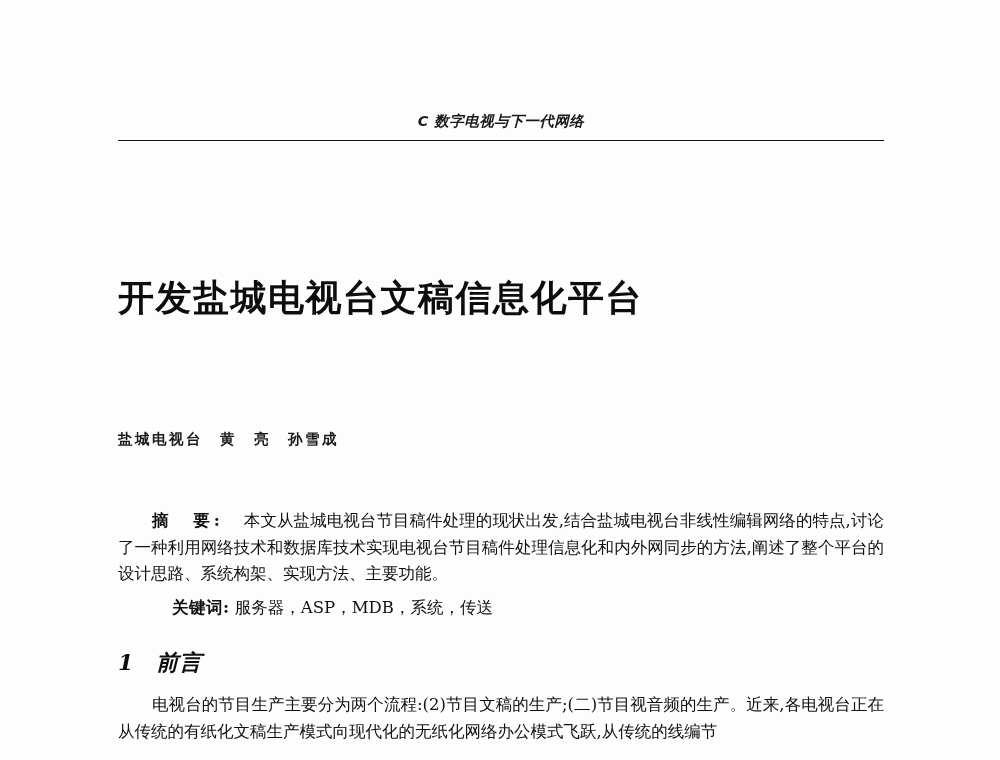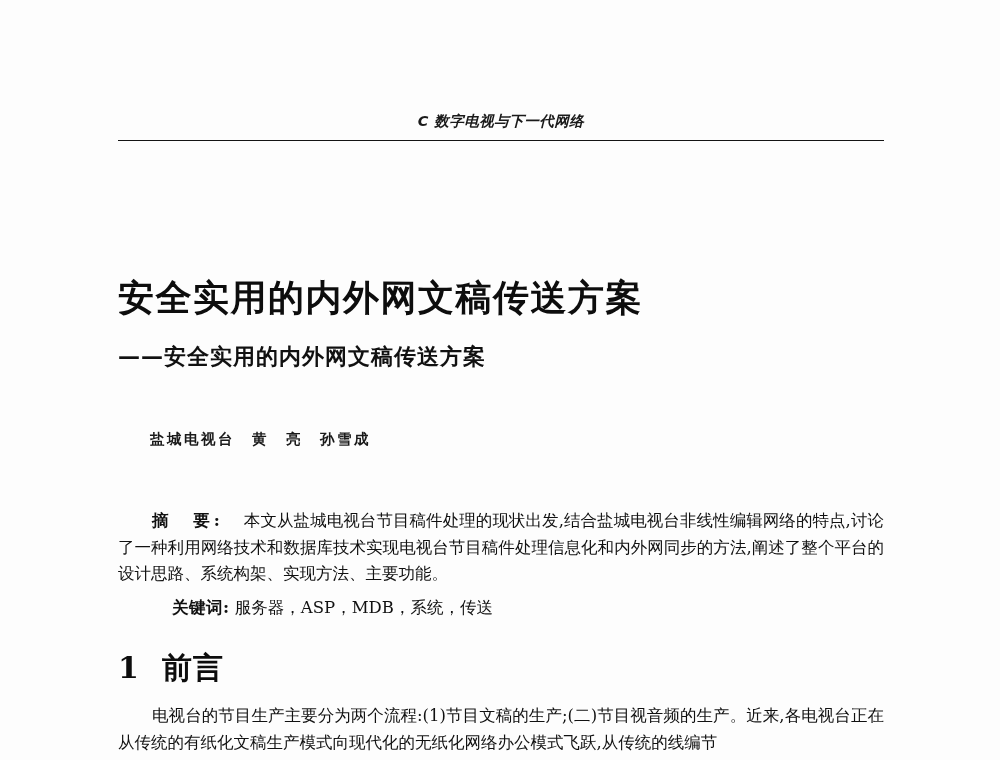--- a/index.html
+++ b/index.html
@@ -64,21 +64,20 @@
   }
   .authors {
     position: absolute;
     left: 118px;
     top: 430px;
     font-size: 14.5px;
     font-weight: 600;
     letter-spacing: 2.5px;
     color: #1a1a1a;
     font-family: "DejaVu Serif", "Liberation Serif", serif;
-    margin-left: 32px;
   }
   .abstract-block {
     position: absolute;
     left: 118px;
     top: 508px;
     width: 766px;
     font-size: 16.5px;
     line-height: 1.62;
     color: #111111;
     text-align: justify;
@@ -102,24 +101,25 @@
     letter-spacing: 0.5px;
     margin-left: 20px;
   }
   .section {
     position: absolute;
     left: 118px;
     top: 648px;
     width: 766px;
   }
   .section-heading {
-    font-size: 30px;
+    font-size: 22px;
     font-weight: 700;
     color: #0d0d0d;
     letter-spacing: 1px;
+    font-style: italic;
   }
   .section-heading .num {
     margin-right: 22px;
     font-family: "DejaVu Serif", "Liberation Serif", serif;
   }
   .body-para {
     margin-top: 14px;
     font-size: 16.5px;
     line-height: 1.62;
     text-indent: 34px;
@@ -131,36 +131,35 @@
 <body>
 
 <div class="page">
 
   <div class="header-area">
     <div class="running-head">C 数字电视与下一代网络</div>
     <div class="header-rule"></div>
   </div>
 
   <div class="title-block">
-    <div class="doc-title">安全实用的内外网文稿传送方案</div>
-    <div class="doc-subtitle">——安全实用的内外网文稿传送方案</div>
+    <div class="doc-title">开发盐城电视台文稿信息化平台</div>
   </div>
 
   <div class="authors">盐城电视台　黄　亮　孙雪成</div>
 
   <div class="abstract-block">
     <div class="abstract-indent">
       <span class="abstract-label">摘　要:</span><span>本文从盐城电视台节目稿件处理的现状出发,结合盐城电视台非线性编辑网络的特点,讨论了一种利用网络技术和数据库技术实现电视台节目稿件处理信息化和内外网同步的方法,阐述了整个平台的设计思路、系统构架、实现方法、主要功能。</span>
     </div>
     <div class="keywords">
       <span class="keywords-label">关键词:</span>
       <span>服务器，ASP，MDB，系统，传送</span>
     </div>
   </div>
 
   <div class="section">
     <div class="section-heading">
       <span class="num">1</span><span>前言</span>
     </div>
-    <div class="body-para">电视台的节目生产主要分为两个流程:(1)节目文稿的生产;(二)节目视音频的生产。近来,各电视台正在从传统的有纸化文稿生产模式向现代化的无纸化网络办公模式飞跃,从传统的线编节</div>
+    <div class="body-para">电视台的节目生产主要分为两个流程:(2)节目文稿的生产;(二)节目视音频的生产。近来,各电视台正在从传统的有纸化文稿生产模式向现代化的无纸化网络办公模式飞跃,从传统的线编节</div>
   </div>
 
 </div>
 
 </body></html>

